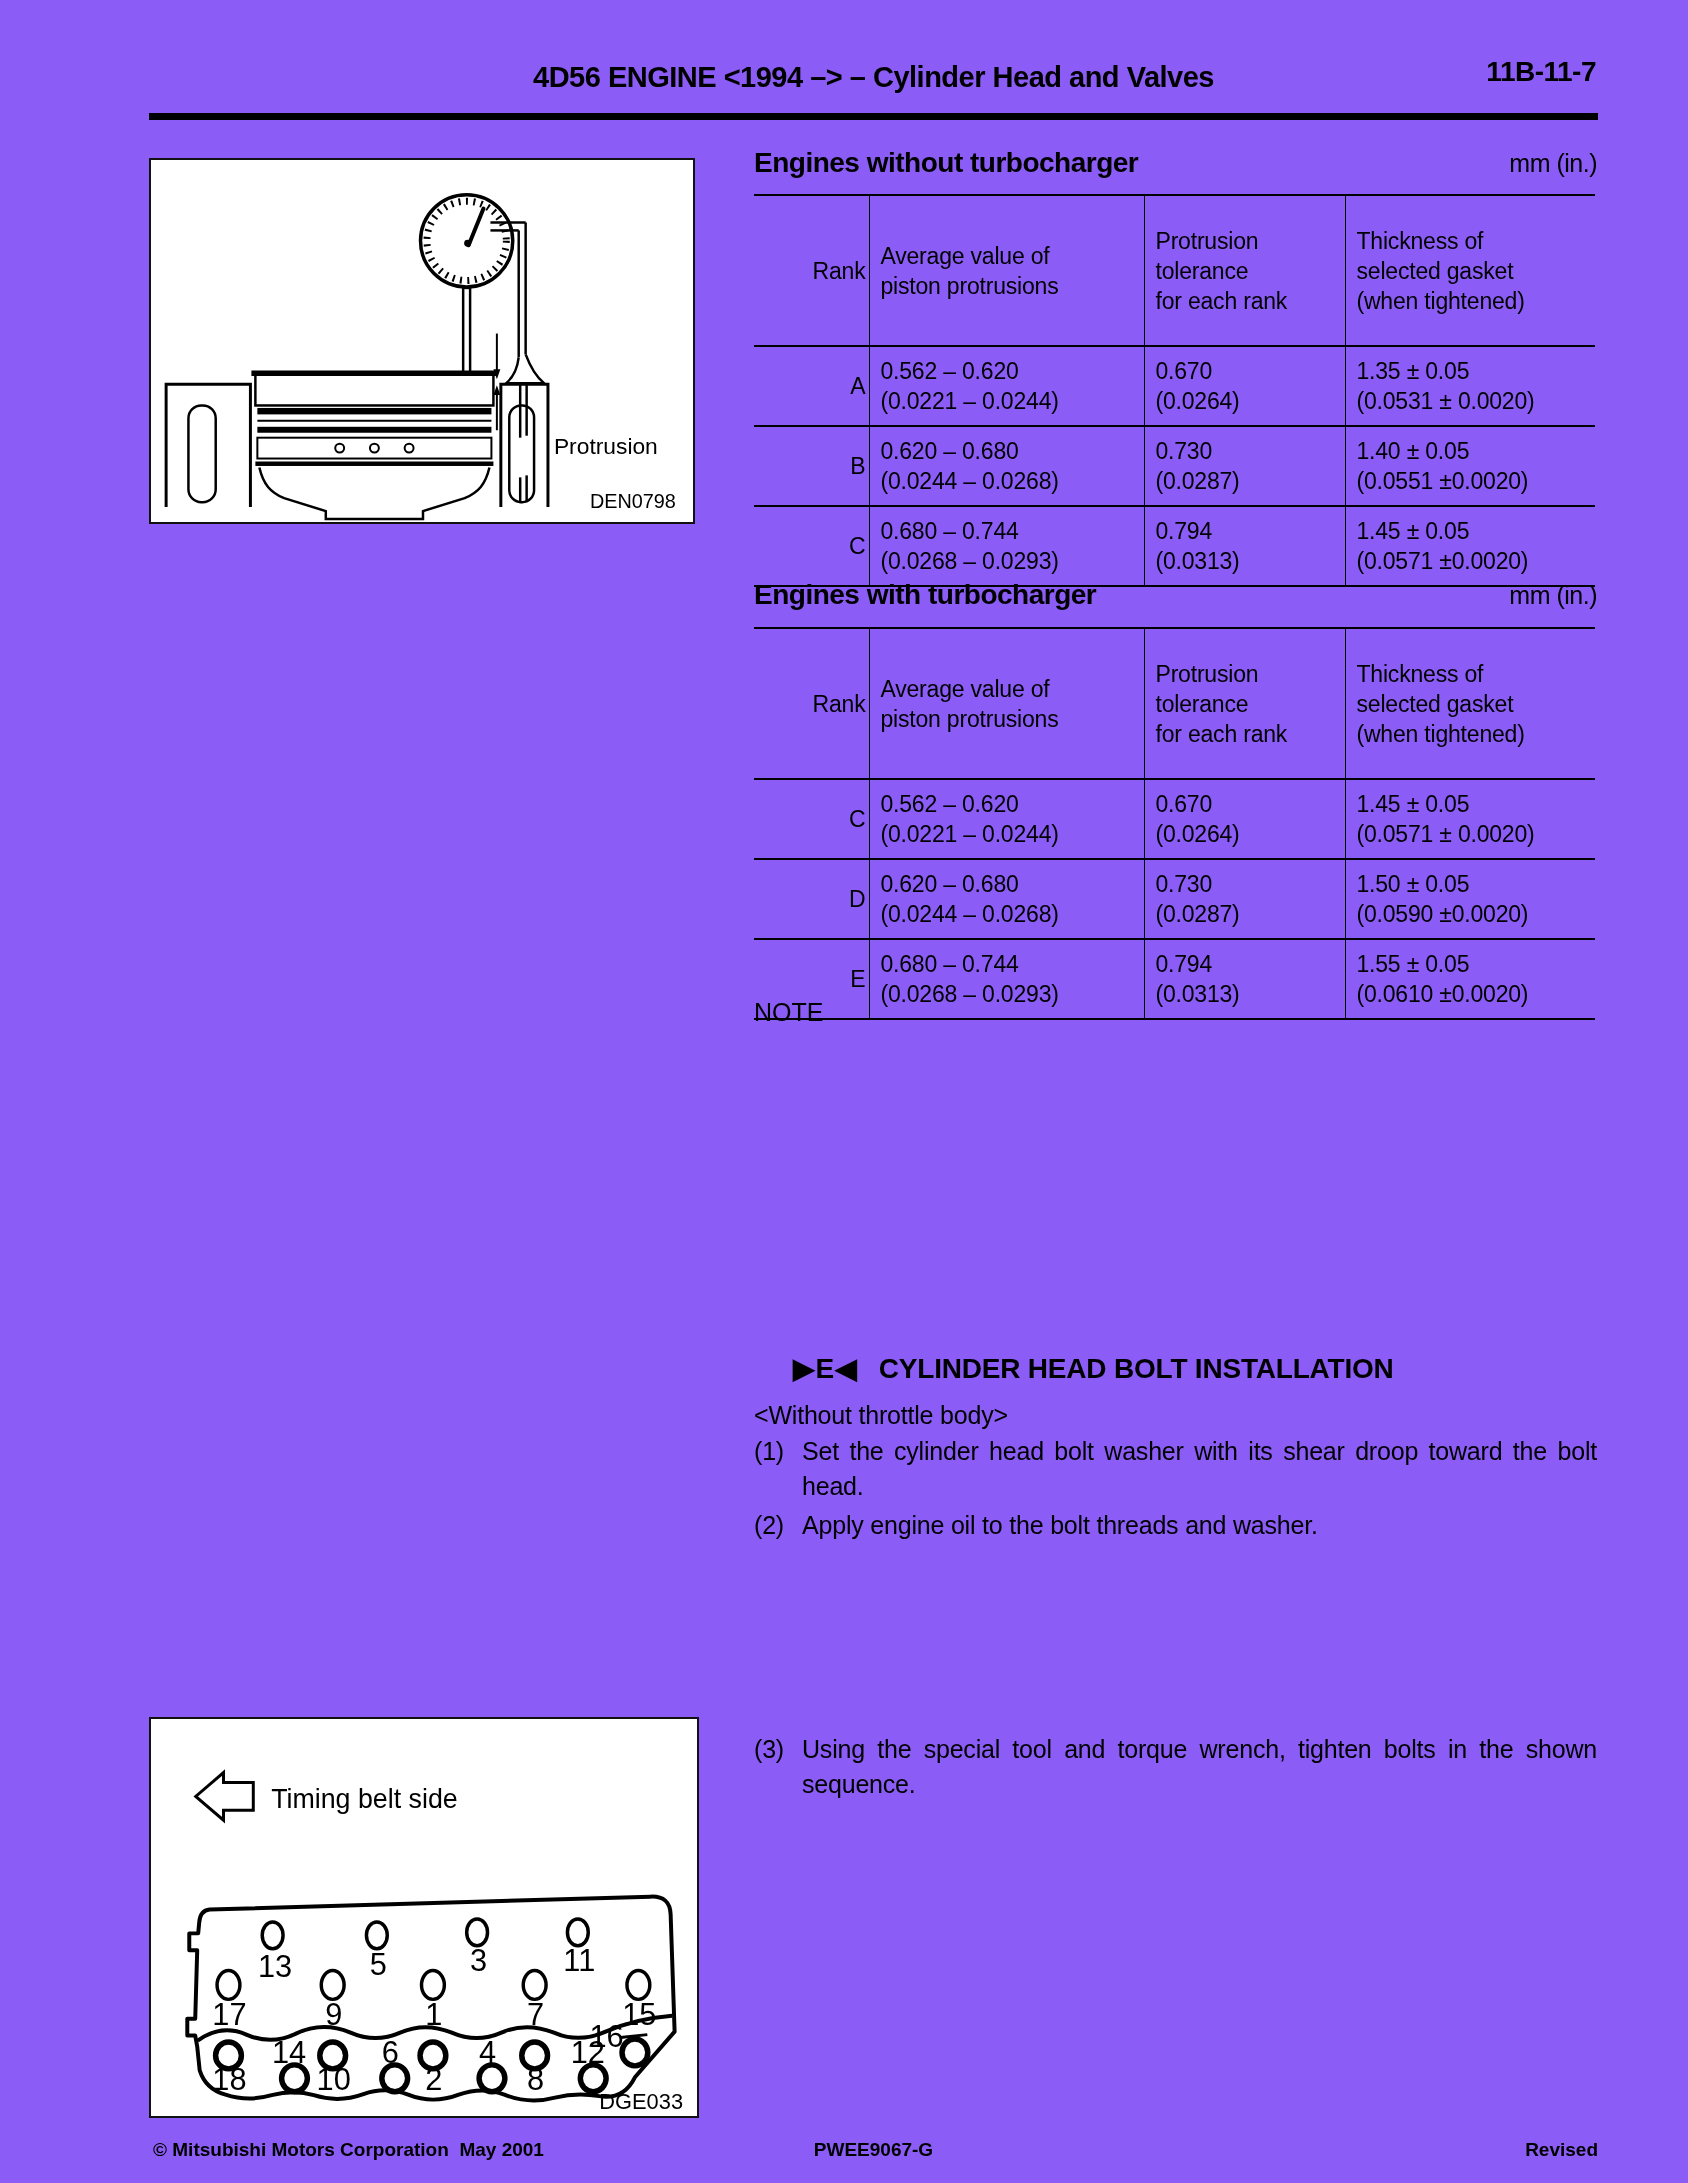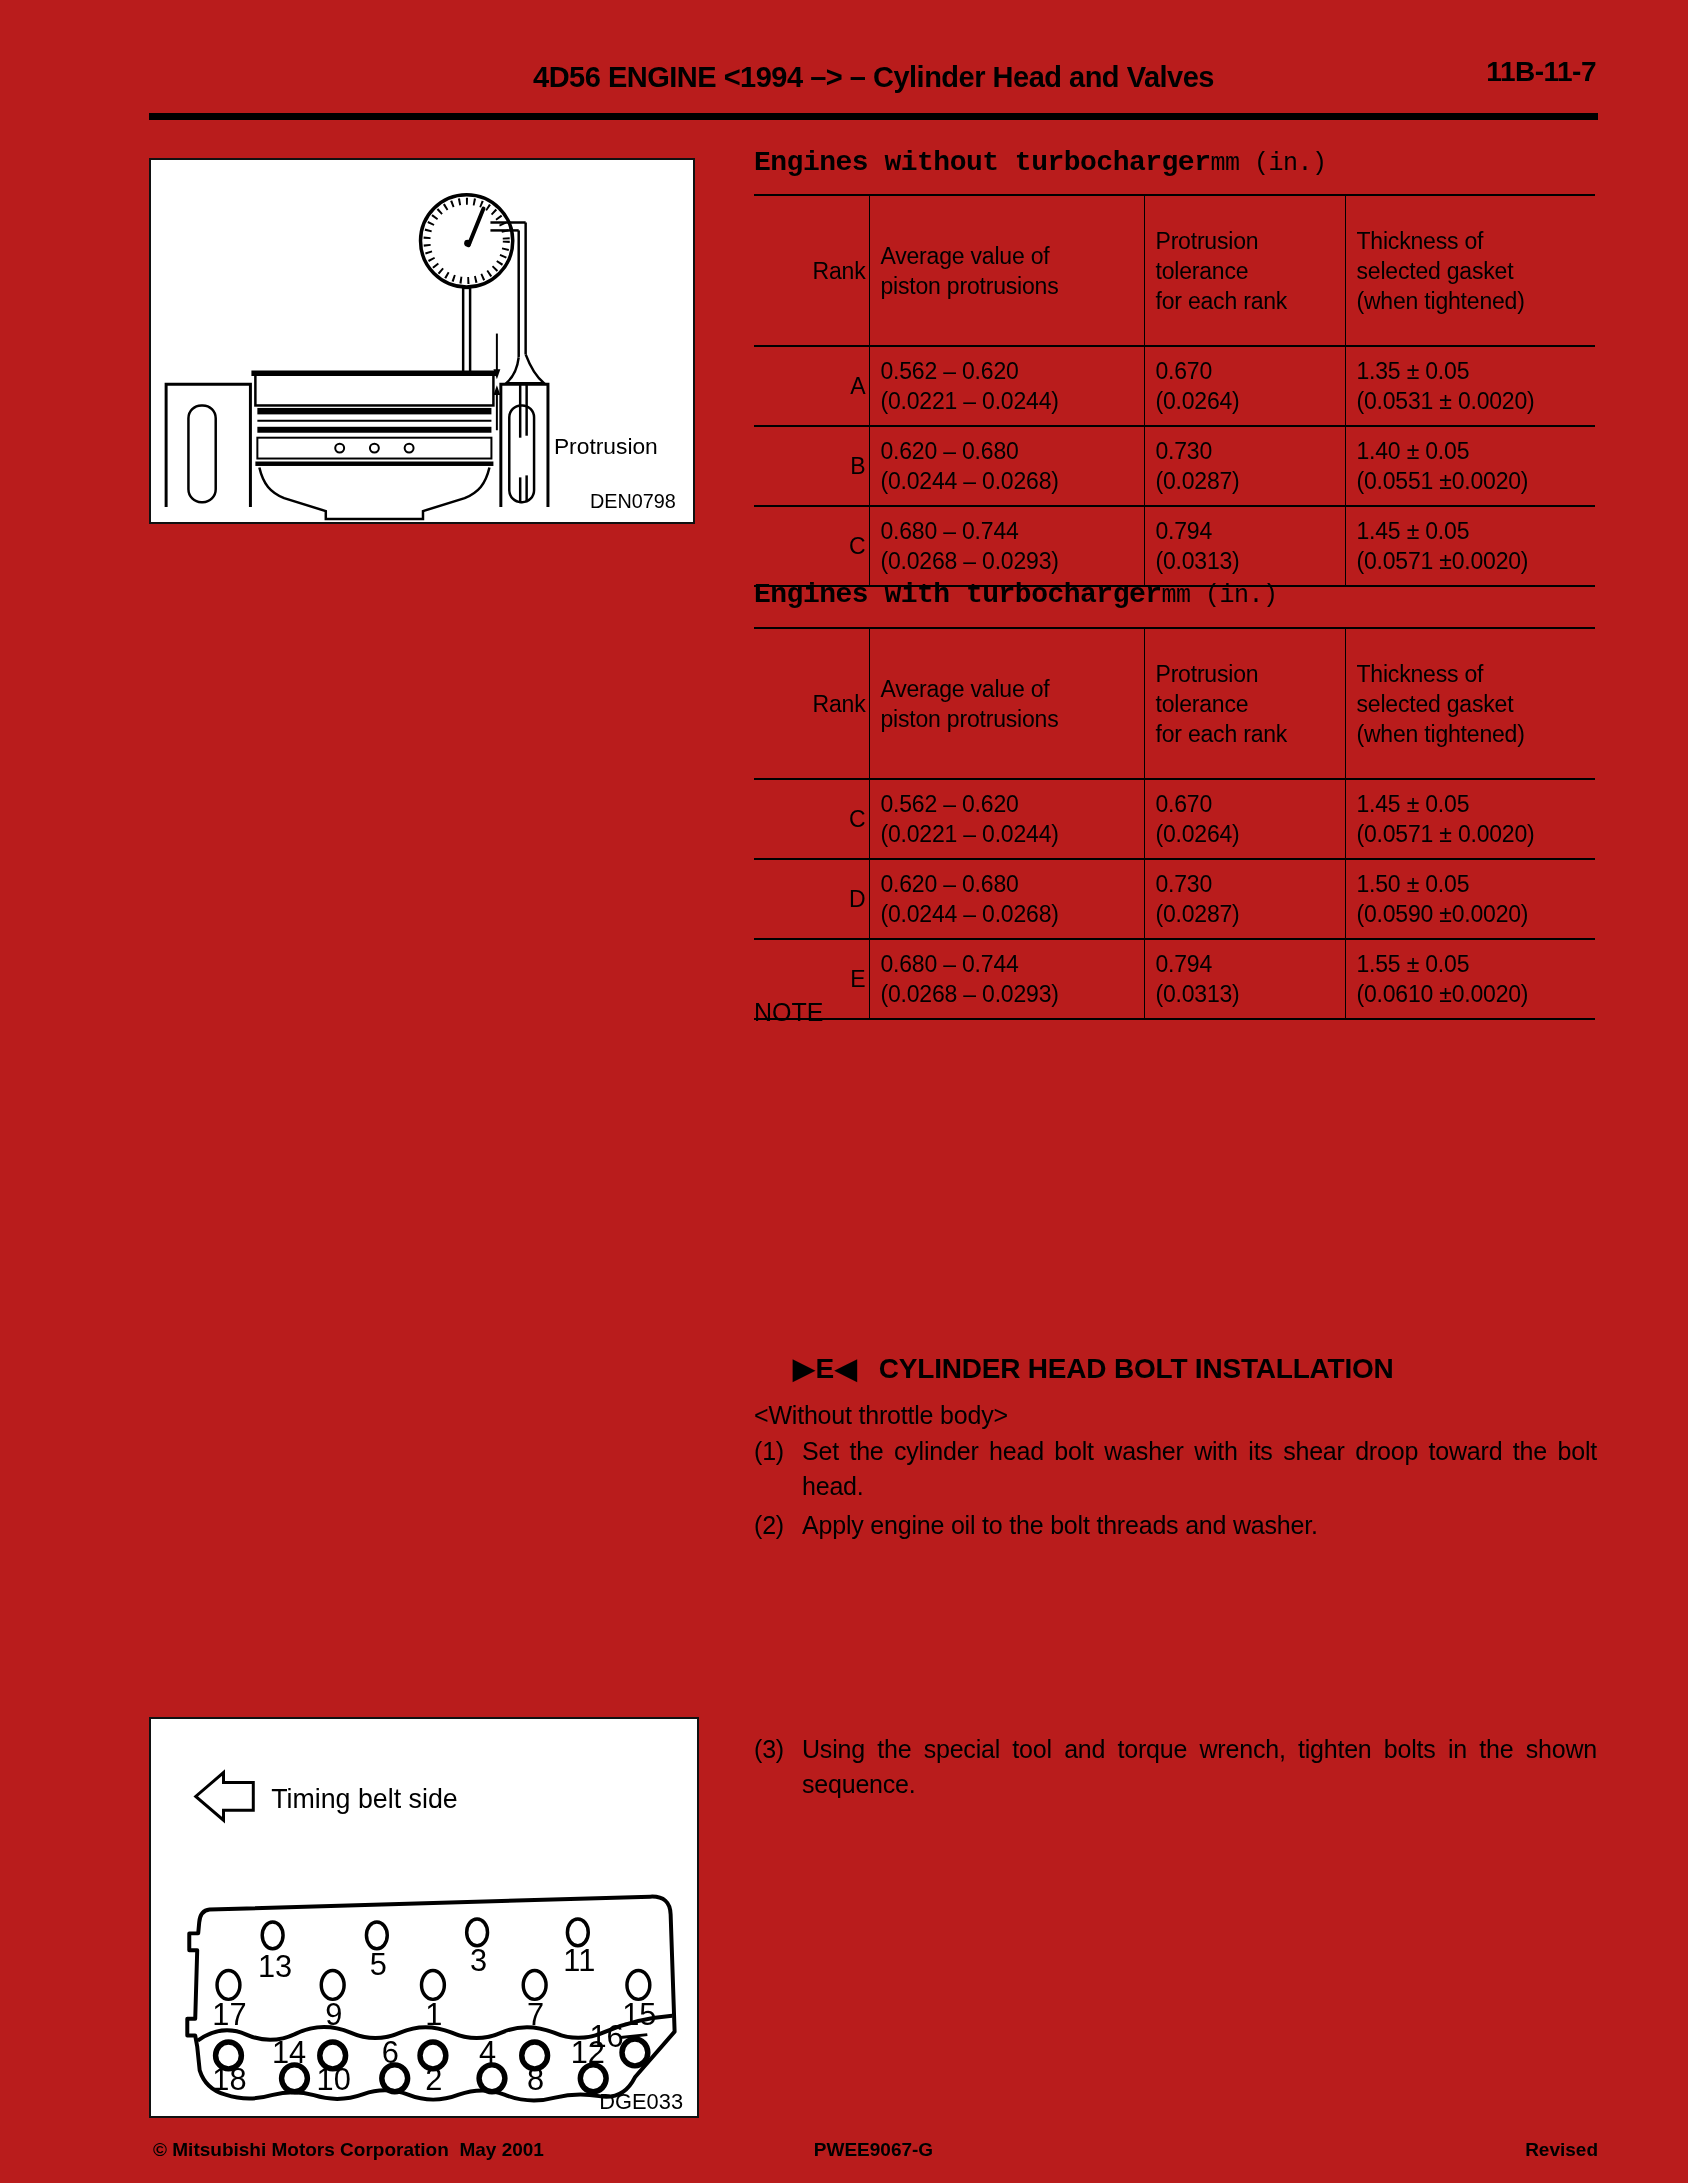--- a/index.html
+++ b/index.html
@@ -1,35 +1,35 @@
 <!DOCTYPE html>
 <html style="font-size:8px"><head>
 <meta charset="utf-8">
 <style>
   html,body{margin:0;padding:0;background:#9a9a9a;}
   .page{
-    position:relative;width:1688px;height:2183px;background:#b91c1c;
+    position:relative;width:1688px;height:2183px;background:#8b5cf6;
     font-family:"Liberation Sans",sans-serif;color:#000;overflow:hidden;
   }
   .abs{position:absolute;}
   
   .hdr-title{left:149px;width:1449px;top:61px;text-align:center;
     font-size:29px;font-weight:bold;letter-spacing:-0.5px;}
   .hdr-code{right:92px;top:56px;font-size:28px;font-weight:bold;letter-spacing:-0.5px;}
   .hdr-rule{left:149px;top:113px;width:1449px;height:7px;background:#000;}
   
   .figbox{border:2.5px solid #111;background:#fff;}
   .fig1{left:149px;top:158px;width:542px;height:362px;}
   .fig2{left:149px;top:1717px;width:546px;height:397px;}
   svg{display:block;}
   .sv-line{stroke:#000;fill:none;}
   .sv-txt{fill:#000;font-family:"Liberation Sans",sans-serif;}
   
   .rc{left:754px;width:843px;}
-  .tbl-head{display:flex;justify-content:flex-start;align-items:baseline;font-family:Liberation Mono, monospace;}
+  .tbl-head{display:flex;justify-content:space-between;align-items:baseline;}
   .tbl-title{font-size:28px;font-weight:bold;letter-spacing:-0.5px;}
   .tbl-units{font-size:25px;letter-spacing:-0.5px;}
   table{border-collapse:collapse;width:841px;table-layout:fixed;}
   td{border-top:2.5px solid #000;border-bottom:2.5px solid #000;
      font-size:23px;line-height:30px;vertical-align:middle;
      padding:9px 11px;white-space:pre-line;letter-spacing:-0.2px;}
   td + td{border-left:1.5px solid #000;}
   td.rank{text-align:right;padding:22px 3px;}
   tr.headrow td{height:105px;}
   

